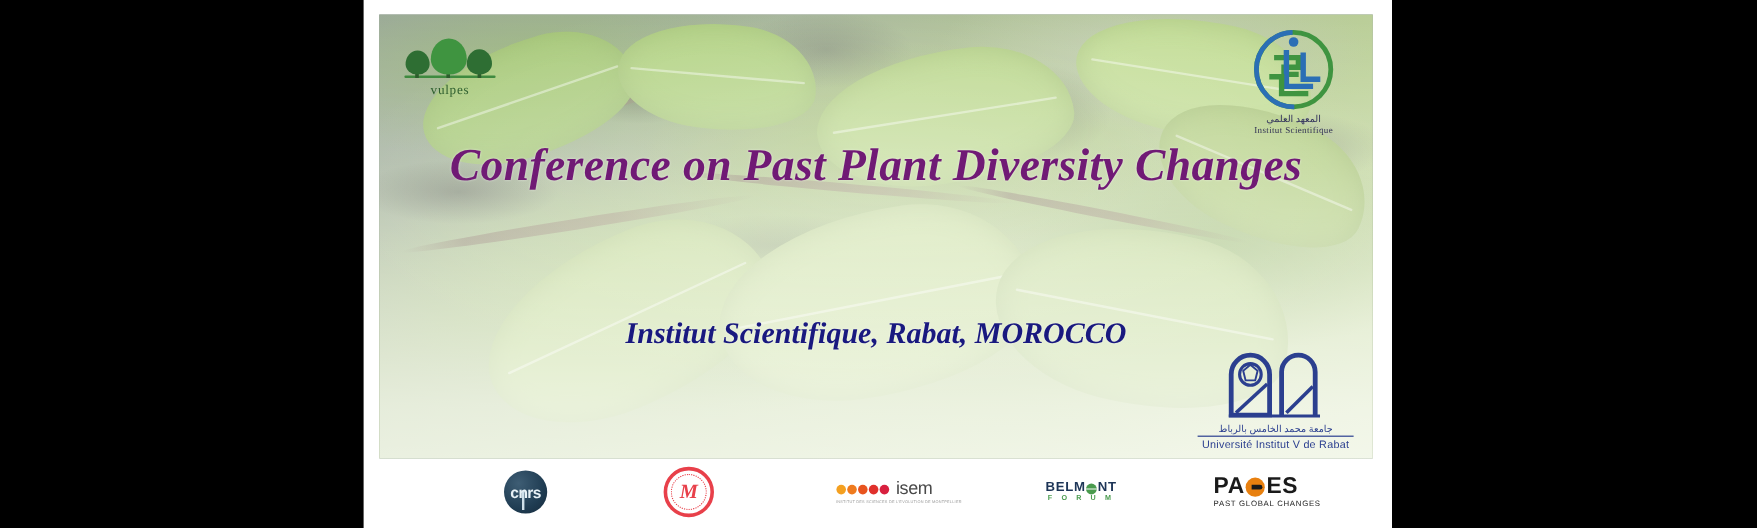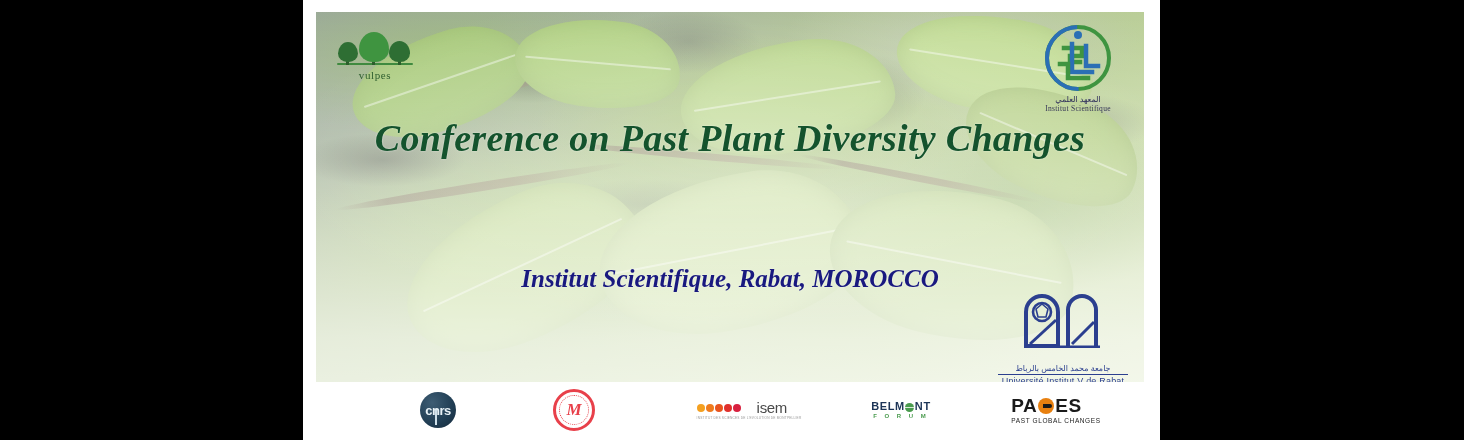--- a/index.html
+++ b/index.html
@@ -114,21 +114,21 @@
   #title {
     position: absolute;
     left: 0; right: 0;
     top: 104px;
     text-align: center;
     font-family: "Liberation Serif", serif;
     font-style: italic;
     font-weight: bold;
     font-size: 38px;
     letter-spacing: .3px;
-    color: #14532d;
+    color: #701a75;
     text-shadow: 0 0 2px rgba(255,255,255,.6);
     white-space: nowrap;
   }
   #dates {
     position: absolute;
     left: 0; right: 0;
     top: 178px;
     text-align: center;
     font-family: "Liberation Serif", serif;
     font-style: italic;
@@ -213,21 +213,21 @@
     right: 16px;
     top: 278px;
     width: 130px;
     text-align: center;
   }
   .umv-mark { width: 86px; height: 58px; margin: 0 auto; }
   #umv-ar {
     font-size: 8px;
     color: #2b3f8f;
     direction: rtl;
-    margin-top: 16px;
+    margin-top: 5px;
     border-bottom: 1px solid #2b3f8f;
     padding-bottom: 1px;
   }
   #umv-fr {
     font-family: "Liberation Sans", sans-serif;
     font-size: 9px;
     color: #2b3f8f;
     letter-spacing: .2px;
     margin-top: 1px;
   }
@@ -299,21 +299,21 @@
     inset: 0;
     display: flex; align-items: center; justify-content: center;
     font-family: "Liberation Serif", serif;
     font-size: 17px;
     font-weight: bold;
     font-style: italic;
     color: #e8404a;
   }
 
   
-  .isem-wrap { display: flex; align-items: center; gap: 16px; }
+  .isem-wrap { display: flex; align-items: center; gap: 6px; }
   .isem-dots { display: flex; align-items: center; gap: 1px; }
   .isem-dot { width: 8px; height: 8px; border-radius: 50%; }
   .isem-txt {
     font-family: "Liberation Sans", sans-serif;
     font-size: 15px;
     color: #4a4a4a;
     letter-spacing: -.3px;
     line-height: 1;
   }
   .isem-sub {

